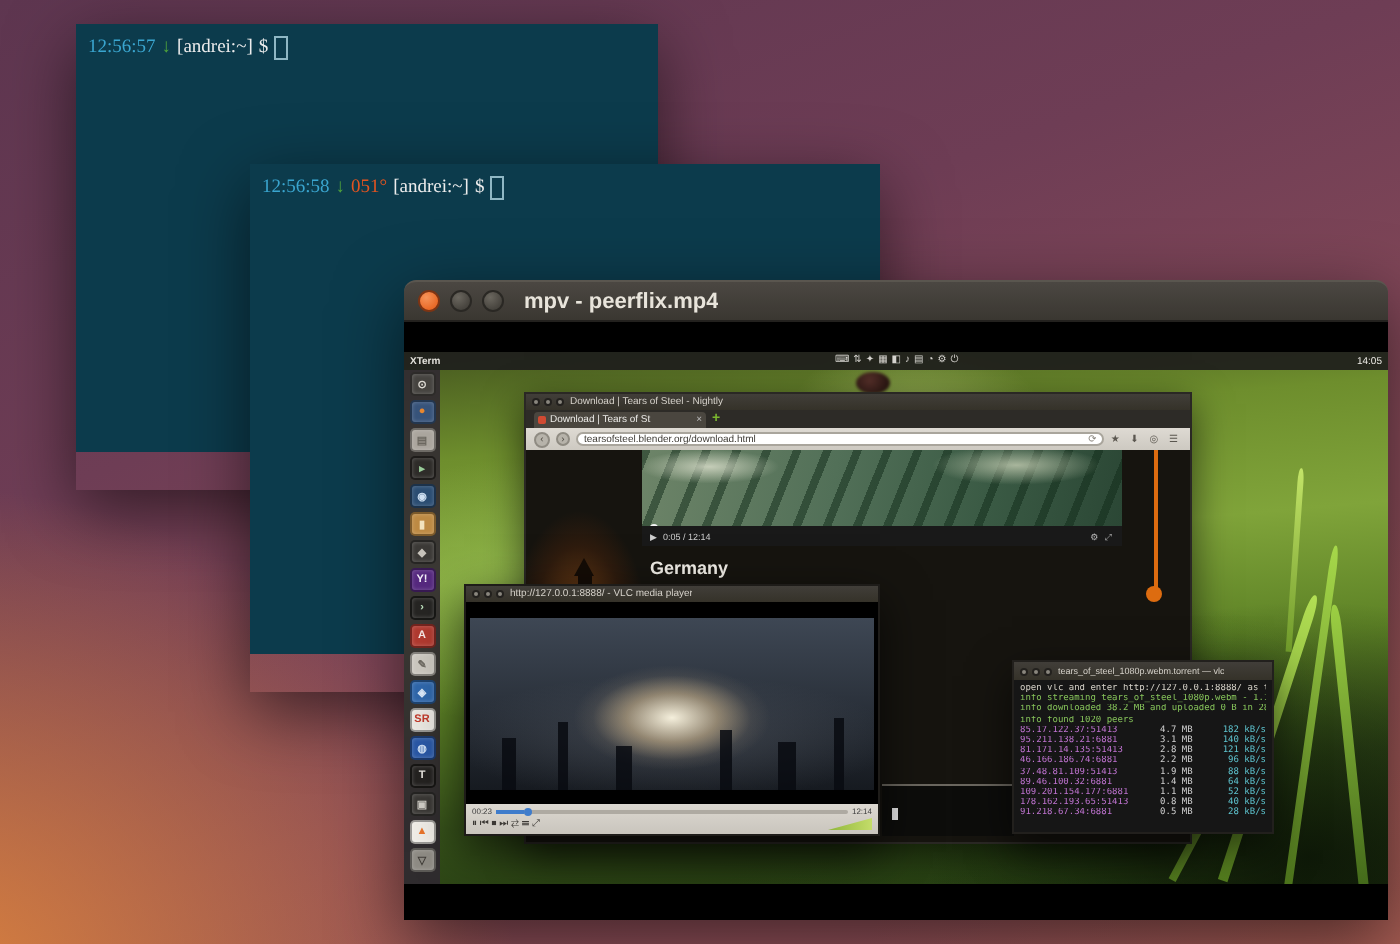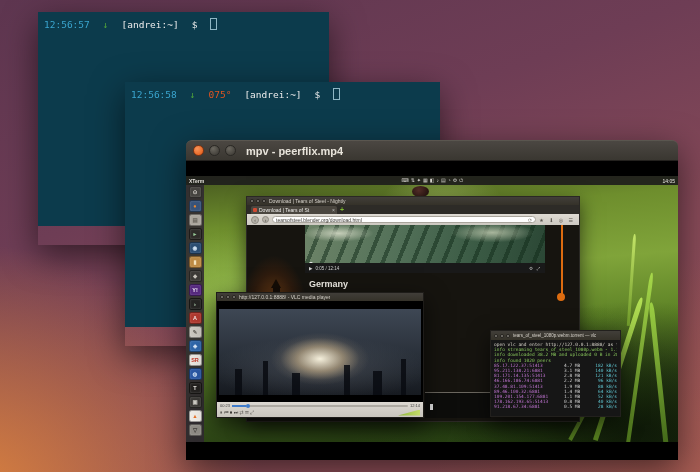--- a/index.html
+++ b/index.html
@@ -16,28 +16,28 @@
     background:linear-gradient(#46433f,#39362f); border-radius:6px 6px 0 0;
     border-top:1px solid #5a564f; border-bottom:1px solid #23211e; }
   .btns{ display:flex; gap:5px; align-items:center; }
   .wbtn{ width:11px; height:11px; border-radius:50%; background:radial-gradient(circle at 35% 30%, #6b675f, #47443e 70%);
     border:1px solid #2a2824; }
   .wbtn.orange{ background:radial-gradient(circle at 35% 30%, #f6945a, #e96a28 70%); border-color:#7e3413; }
   .wtitle{ margin-left:10px; font-size:10px; font-weight:bold; color:#d9d5cc; white-space:nowrap; overflow:hidden; }
   
   .termbody{ background:#0c3b4c; width:100%; height:calc(100% - 19px); padding:6px 6px;
     font-family:"DejaVu Sans Mono", monospace; font-size:9.5px; color:#e8e8e8; }
-  .term-line{ display:flex; gap:13px; align-items:center; white-space:nowrap; }
+  .term-line{ display:flex; gap:3px; align-items:center; white-space:nowrap;font-family:Liberation Serif, serif; }
   .c-time{ color:#3aa5cf; } .c-arrow{ color:#4fa33b; } .c-temp{ color:#e25420; }
   .c-path{ color:#ececec; } .c-dollar{ color:#ececec; }
   .cursor{ display:inline-block; width:7px; height:12px; border:1px solid #8fb7c4; }
   #term1{ left:38px; top:12px; width:291px; height:233px; }
   #term2{ left:125px; top:82px; width:315px; height:264px; }
   
-  #mpv{ left:186px; top:140px; width:492px; height:320px; }
+  #mpv{ left:202px; top:140px; width:492px; height:320px; }
   #mpv .titlebar{ height:21px; background:linear-gradient(#4b4742,#3a3731); }
   #mpv .wtitle{ font-size:11px; color:#e8e4db; }
   .mpv-content{ position:relative; width:100%; height:299px; background:#000; overflow:hidden; }
   .lbox{ position:absolute; left:0; width:100%; background:#000; }
   .lbox.top{ top:0; height:15px; } .lbox.bottom{ bottom:0; height:18px; }
   .frame{ position:absolute; left:0; top:15px; width:492px; height:266px; overflow:hidden; }
   
   .wallpaper{ position:absolute; inset:0;
     background:
       radial-gradient(90px 55px at 52% 12%, rgba(200,220,130,.45), transparent 70%),
@@ -152,21 +152,21 @@
         <span class="cursor"></span>
       </div>
     </div>
   </div>
 
   <div class="win" id="term2">
     <div class="termbody">
       <div class="term-line">
         <span class="c-time">12:56:58</span>
         <span class="c-arrow">↓</span>
-        <span class="c-temp">075°</span>
+        <span class="c-temp">051°</span>
         <span class="c-path">[andrei:~]</span>
         <span class="c-dollar">$</span>
         <span class="cursor"></span>
       </div>
     </div>
   </div>
 
   <div class="win" id="mpv">
     <div class="titlebar">
       <div class="btns">

